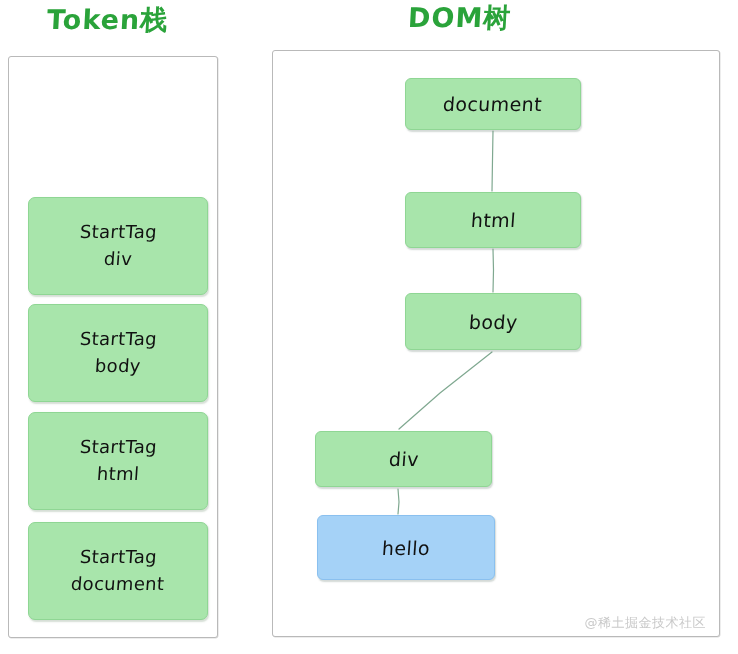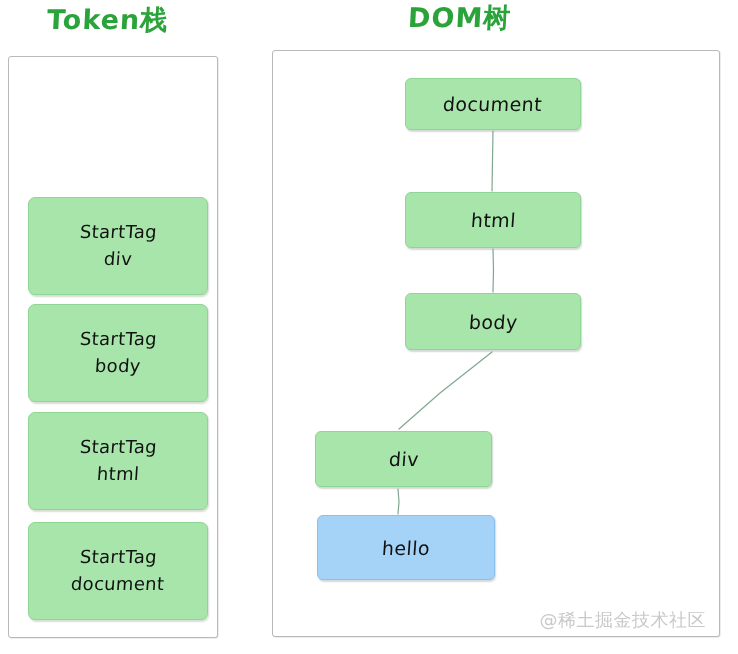--- a/index.html
+++ b/index.html
@@ -102,21 +102,21 @@
     pointer-events: none;
   }
 
   
   #watermark {
     position: absolute;
     right: 32px;
     bottom: 22px;
     color: #c9c9c9;
     font-family: "DejaVu Sans", sans-serif;
-    font-size: 18px;
+    font-size: 13px;
     letter-spacing: 0.5px;
     white-space: nowrap;
     text-align: right;
   }
 </style>
 </head>
 <body>
 
 <div class="panel-title" id="token-title">Token栈</div>
 

